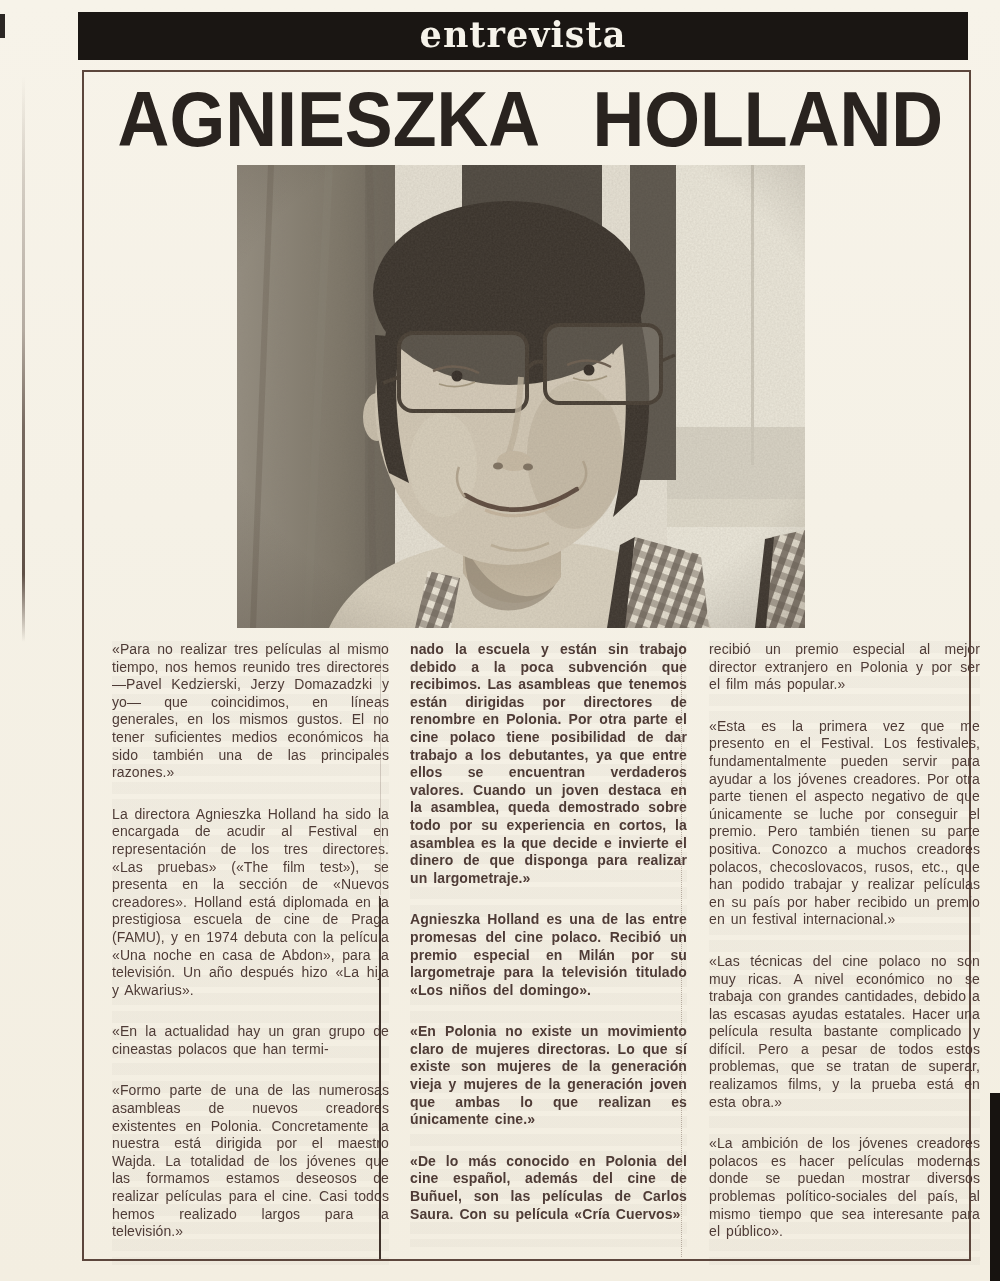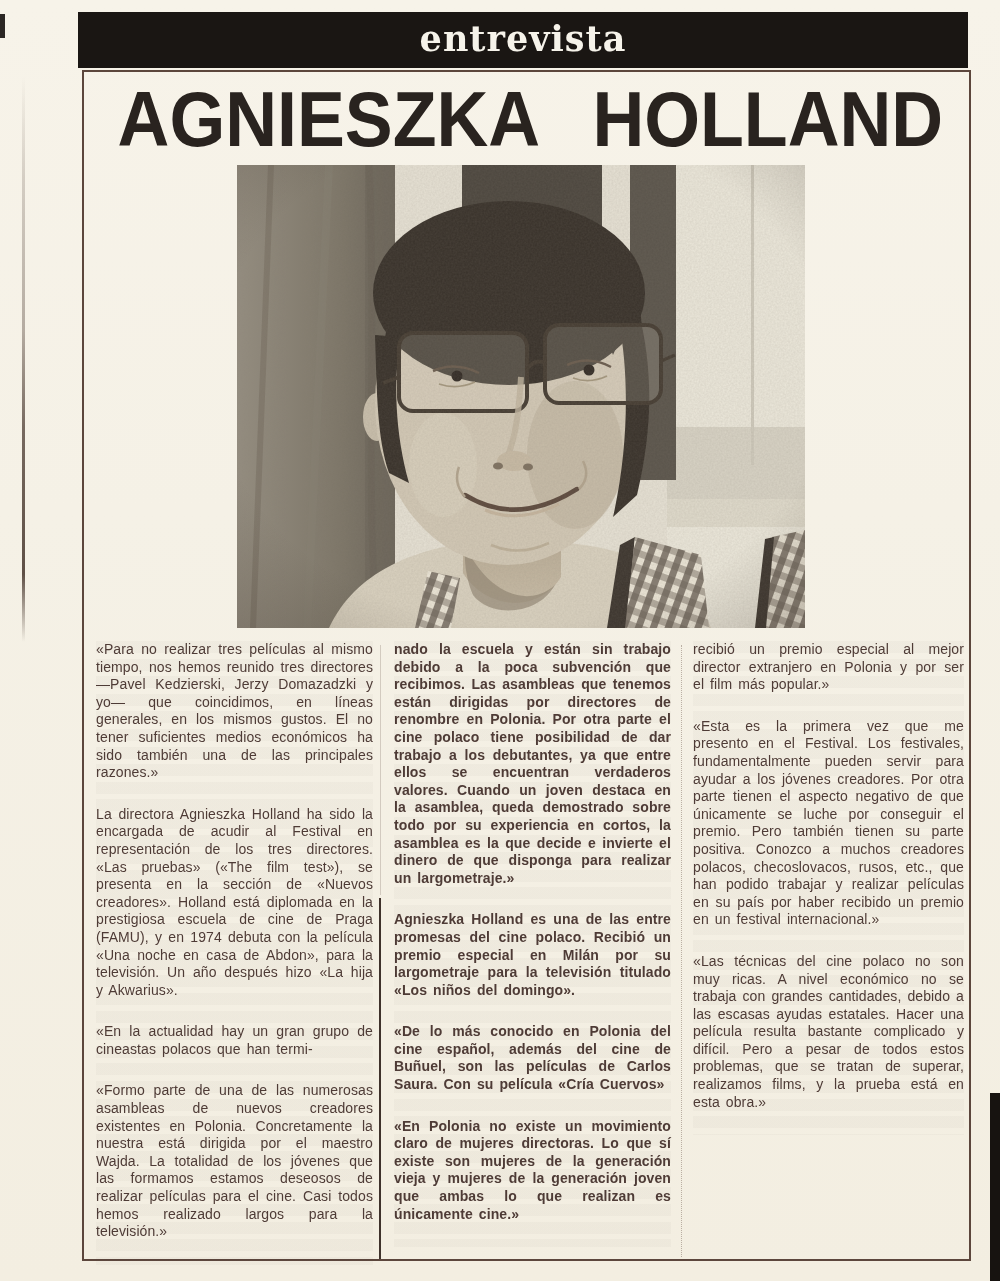--- a/index.html
+++ b/index.html
@@ -16,21 +16,21 @@
       rgba(110,95,85,.25) 18%,
       rgba(100,85,75,.45) 45%,
       rgba(88,72,62,.80) 62%,
       rgba(82,66,56,.92) 88%,
       rgba(110,95,85,0) 100%);
   }
   .corner-notch{position:absolute;left:0;top:14px;width:5px;height:24px;background:#2b2724;}
   .edge-right{position:absolute;left:990px;top:1093px;width:10px;height:188px;background:#171310;}
   
   .kicker-bar{
-    position:absolute;left:78px;top:12px;width:890px;height:56px;
+    position:absolute;left:78px;top:12px;width:890px;height:48px;
     background:#1a1613;display:flex;align-items:center;justify-content:center;
   }
   .kicker{
     font-family:"DejaVu Serif","Liberation Serif",serif;
     font-weight:bold;font-size:35px;color:#f6f3ea;letter-spacing:1px;line-height:1;
     padding-bottom:4px;
   }
   
   .frame{
     position:absolute;left:82px;top:70px;width:889px;height:1191px;
@@ -44,20 +44,21 @@
     font-family:"Liberation Sans",sans-serif;white-space:nowrap;
   }
   .photo{position:absolute;left:237px;top:165px;width:568px;height:463px;}
   .photo svg{display:block;width:100%;height:100%;}
   
   .col{
     position:absolute;top:641px;width:277px;
     font-size:14px;line-height:17.6px;color:#4e3b36;
     text-align:justify;letter-spacing:.1px;word-spacing:2px;
     background:repeating-linear-gradient(180deg,rgba(90,80,70,.035) 0 12px,rgba(0,0,0,0) 12px 17.6px);
+    margin-left:16px;
   }
   .col p{margin:0 0 24px 0;}
   .col-1{left:96px;}
   .col-2{left:394px;font-weight:bold;}
   .col-3{left:693px;width:271px;}
   .divider-faint-1{position:absolute;left:380px;top:645px;width:1px;height:250px;background:rgba(92,70,60,.22);}
   .divider-dark-1{position:absolute;left:379px;top:898px;width:2px;height:361px;background:#3f322b;}
   .divider-faint-2{position:absolute;left:681px;top:645px;height:612px;width:0;border-left:1px dotted rgba(92,70,60,.38);}
 </style>
 </head>
@@ -177,27 +178,28 @@
   <div class="col col-1">
     <p>«Para no realizar tres películas al mismo tiempo, nos hemos reunido tres directores —Pavel Kedzierski, Jerzy Domazadzki y yo— que coincidimos, en líneas generales, en los mismos gustos. El no tener suficientes medios económicos ha sido también una de las principales razones.»</p>
     <p>La directora Agnieszka Holland ha sido la encargada de acudir al Festival en representación de los tres directores. «Las pruebas» («The film test»), se presenta en la sección de «Nuevos creadores». Holland está diplomada en la prestigiosa escuela de cine de Praga (FAMU), y en 1974 debuta con la película «Una noche en casa de Abdon», para la televisión. Un año después hizo «La hija y Akwarius».</p>
     <p>«En la actualidad hay un gran grupo de cineastas polacos que han termi-</p>
     <p>«Formo parte de una de las numerosas asambleas de nuevos creadores existentes en Polonia. Concretamente la nuestra está dirigida por el maestro Wajda. La totalidad de los jóvenes que las formamos estamos deseosos de realizar películas para el cine. Casi todos hemos realizado largos para la televisión.»</p>
   </div>
 
   <div class="col col-2">
     <p>nado la escuela y están sin trabajo debido a la poca subvención que recibimos. Las asambleas que tenemos están dirigidas por directores de renombre en Polonia. Por otra parte el cine polaco tiene posibilidad de dar trabajo a los debutantes, ya que entre ellos se encuentran verdaderos valores. Cuando un joven destaca en la asamblea, queda demostrado sobre todo por su experiencia en cortos, la asamblea es la que decide e invierte el dinero de que disponga para realizar un largometraje.»</p>
     <p>Agnieszka Holland es una de las entre promesas del cine polaco. Recibió un premio especial en Milán por su largometraje para la televisión titulado «Los niños del domingo».</p>
+    <p>«En Polonia no existe un movimiento claro de mujeres directoras. Lo que sí existe son mujeres de la generación vieja y mujeres de la generación joven que ambas lo que realizan es únicamente cine.»</p>
     <p>«De lo más conocido en Polonia del cine español, además del cine de Buñuel, son las películas de Carlos Saura. Con su película «Cría Cuervos»</p>
-    <p>«En Polonia no existe un movimiento claro de mujeres directoras. Lo que sí existe son mujeres de la generación vieja y mujeres de la generación joven que ambas lo que realizan es únicamente cine.»</p>
   </div>
 
   <div class="col col-3">
     <p>recibió un premio especial al mejor director extranjero en Polonia y por ser el film más popular.»</p>
     <p>«Esta es la primera vez que me presento en el Festival. Los festivales, fundamentalmente pueden servir para ayudar a los jóvenes creadores. Por otra parte tienen el aspecto negativo de que únicamente se luche por conseguir el premio. Pero también tienen su parte positiva. Conozco a muchos creadores polacos, checoslovacos, rusos, etc., que han podido trabajar y realizar películas en su país por haber recibido un premio en un festival internacional.»</p>
     <p>«Las técnicas del cine polaco no son muy ricas. A nivel económico no se trabaja con grandes cantidades, debido a las escasas ayudas estatales. Hacer una película resulta bastante complicado y difícil. Pero a pesar de todos estos problemas, que se tratan de superar, realizamos films, y la prueba está en esta obra.»</p>
+    <p>«La ambición de los jóvenes creadores polacos es hacer películas modernas donde se puedan mostrar diversos problemas político-sociales del país, al mismo tiempo que sea interesante para el público».</p>
   </div>
 
   <div class="divider-faint-1"></div>
   <div class="divider-dark-1"></div>
   <div class="divider-faint-2"></div>
 
 </div>
 
 </body></html>

